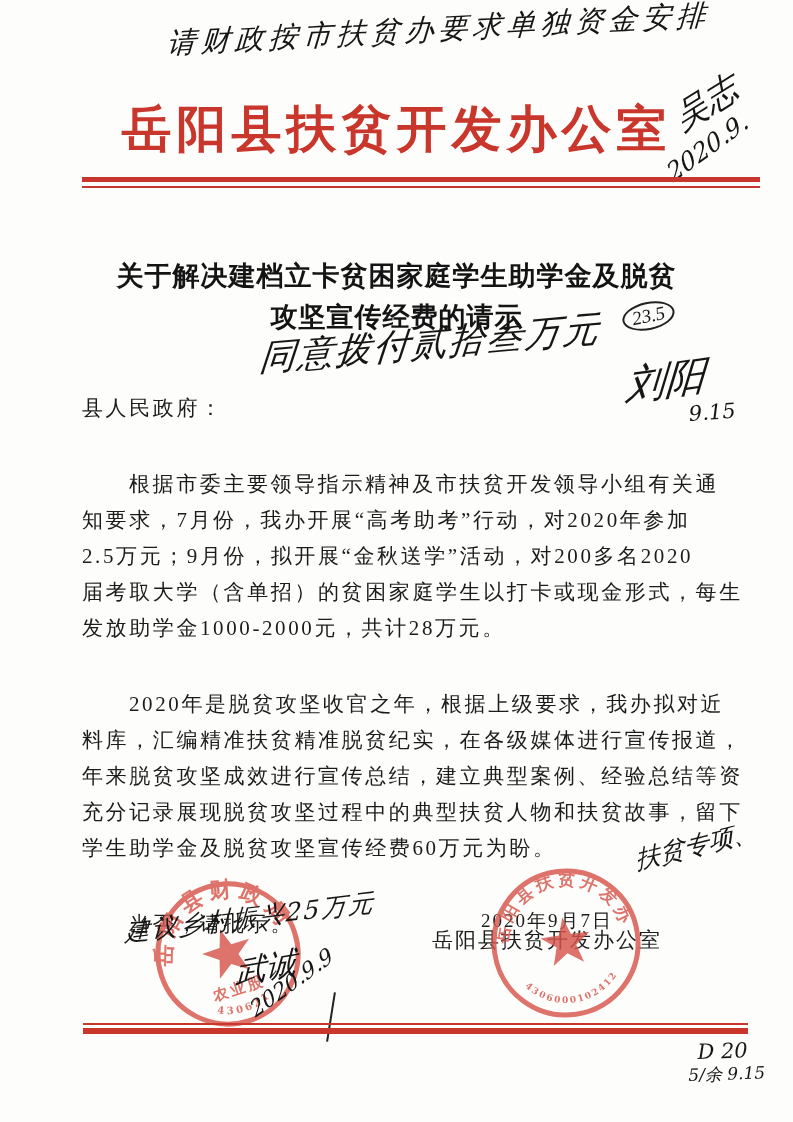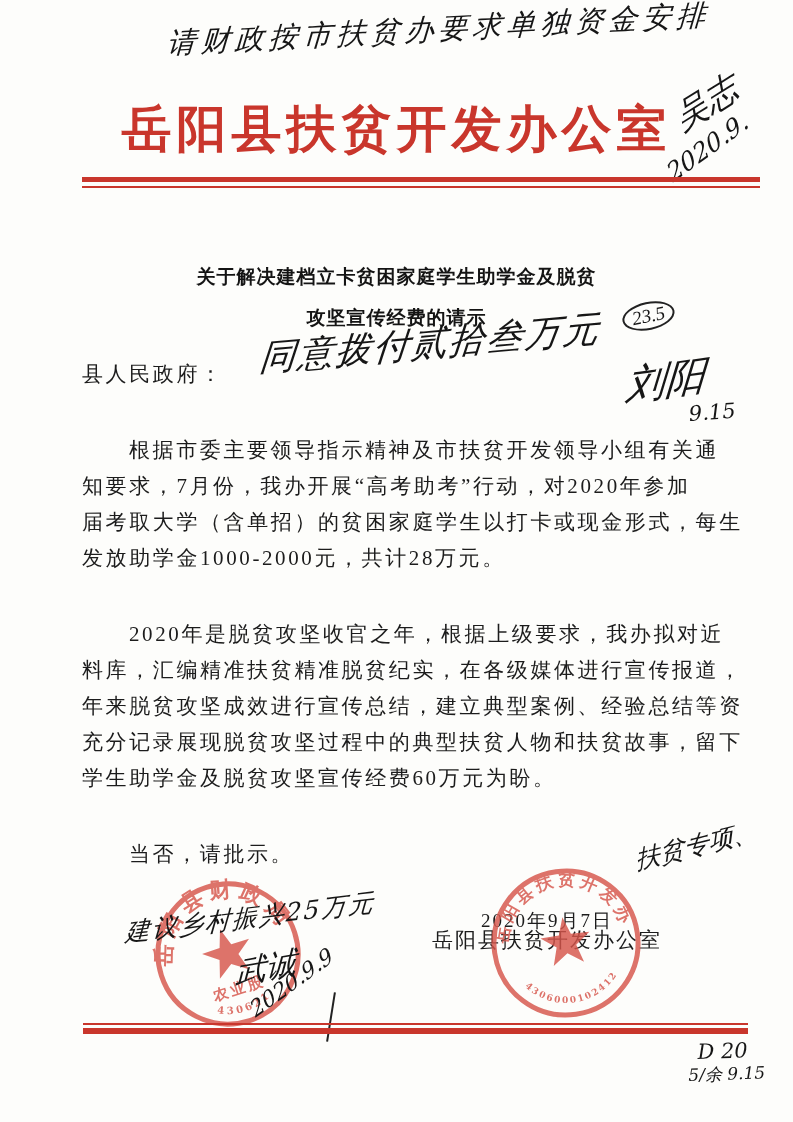--- a/index.html
+++ b/index.html
@@ -15,23 +15,23 @@
   }
   .abs{position:absolute;}
   .letterhead{
     top:96px;left:0;width:100%;text-align:center;
     font-family:"DejaVu Serif",serif;font-weight:bold;
     font-size:50px;letter-spacing:5px;color:var(--header-red);white-space:nowrap;
   }
   .rule{background:var(--header-red);}
   .doc-title{
     top:256px;left:0;width:100%;text-align:center;
-    font-weight:bold;font-size:19px;line-height:41px;letter-spacing:1px;color:#141414;
+    font-weight:bold;font-size:27px;line-height:41px;letter-spacing:1px;color:#141414;
   }
-  .body-block{left:82px;top:356px;width:665px;}
+  .body-block{left:82px;top:390px;width:665px;}
   .body-line{
     font-size:21px;line-height:36px;letter-spacing:2.6px;
     white-space:nowrap;color:var(--ink);
   }
   .indent{padding-left:47px;margin-top:40px;}
   .sig-org{top:926px;left:432px;width:230px;text-align:center;font-size:21px;letter-spacing:2px;white-space:nowrap;}
   .sig-date{top:908px;left:452px;width:190px;text-align:center;font-size:19px;letter-spacing:2px;white-space:nowrap;}
   .hand{
     font-family:"DejaVu Serif",serif;font-style:italic;color:#161616;
     white-space:nowrap;transform-origin:left top;
@@ -73,20 +73,21 @@
 
   <div class="abs hand" style="left:262px;top:334px;font-size:36px;letter-spacing:2px;transform:rotate(-5deg) skewX(-10deg);">同意拨付贰拾叁万元</div>
   <div class="abs hand" style="left:628px;top:358px;font-size:40px;transform:rotate(-8deg) skewX(-12deg);">刘阳</div>
   <div class="abs hand" style="left:688px;top:402px;font-size:21px;transform:rotate(-4deg);">9.15</div>
 
   <div class="abs body-block">
     <div class="body-line">县人民政府：</div>
 
     <div class="body-line indent">根据市委主要领导指示精神及市扶贫开发领导小组有关通</div>
     <div class="body-line">知要求，7月份，我办开展“高考助考”行动，对2020年参加</div>
+    <div class="body-line">2.5万元；9月份，拟开展“金秋送学”活动，对200多名2020</div>
     <div class="body-line">届考取大学（含单招）的贫困家庭学生以打卡或现金形式，每生</div>
     <div class="body-line">发放助学金1000-2000元，共计28万元。</div>
 
     <div class="body-line indent">2020年是脱贫攻坚收官之年，根据上级要求，我办拟对近</div>
     <div class="body-line">料库，汇编精准扶贫精准脱贫纪实，在各级媒体进行宣传报道，</div>
     <div class="body-line">年来脱贫攻坚成效进行宣传总结，建立典型案例、经验总结等资</div>
     <div class="body-line">充分记录展现脱贫攻坚过程中的典型扶贫人物和扶贫故事，留下</div>
 
     <div class="body-line">学生助学金及脱贫攻坚宣传经费60万元为盼。</div>
 

